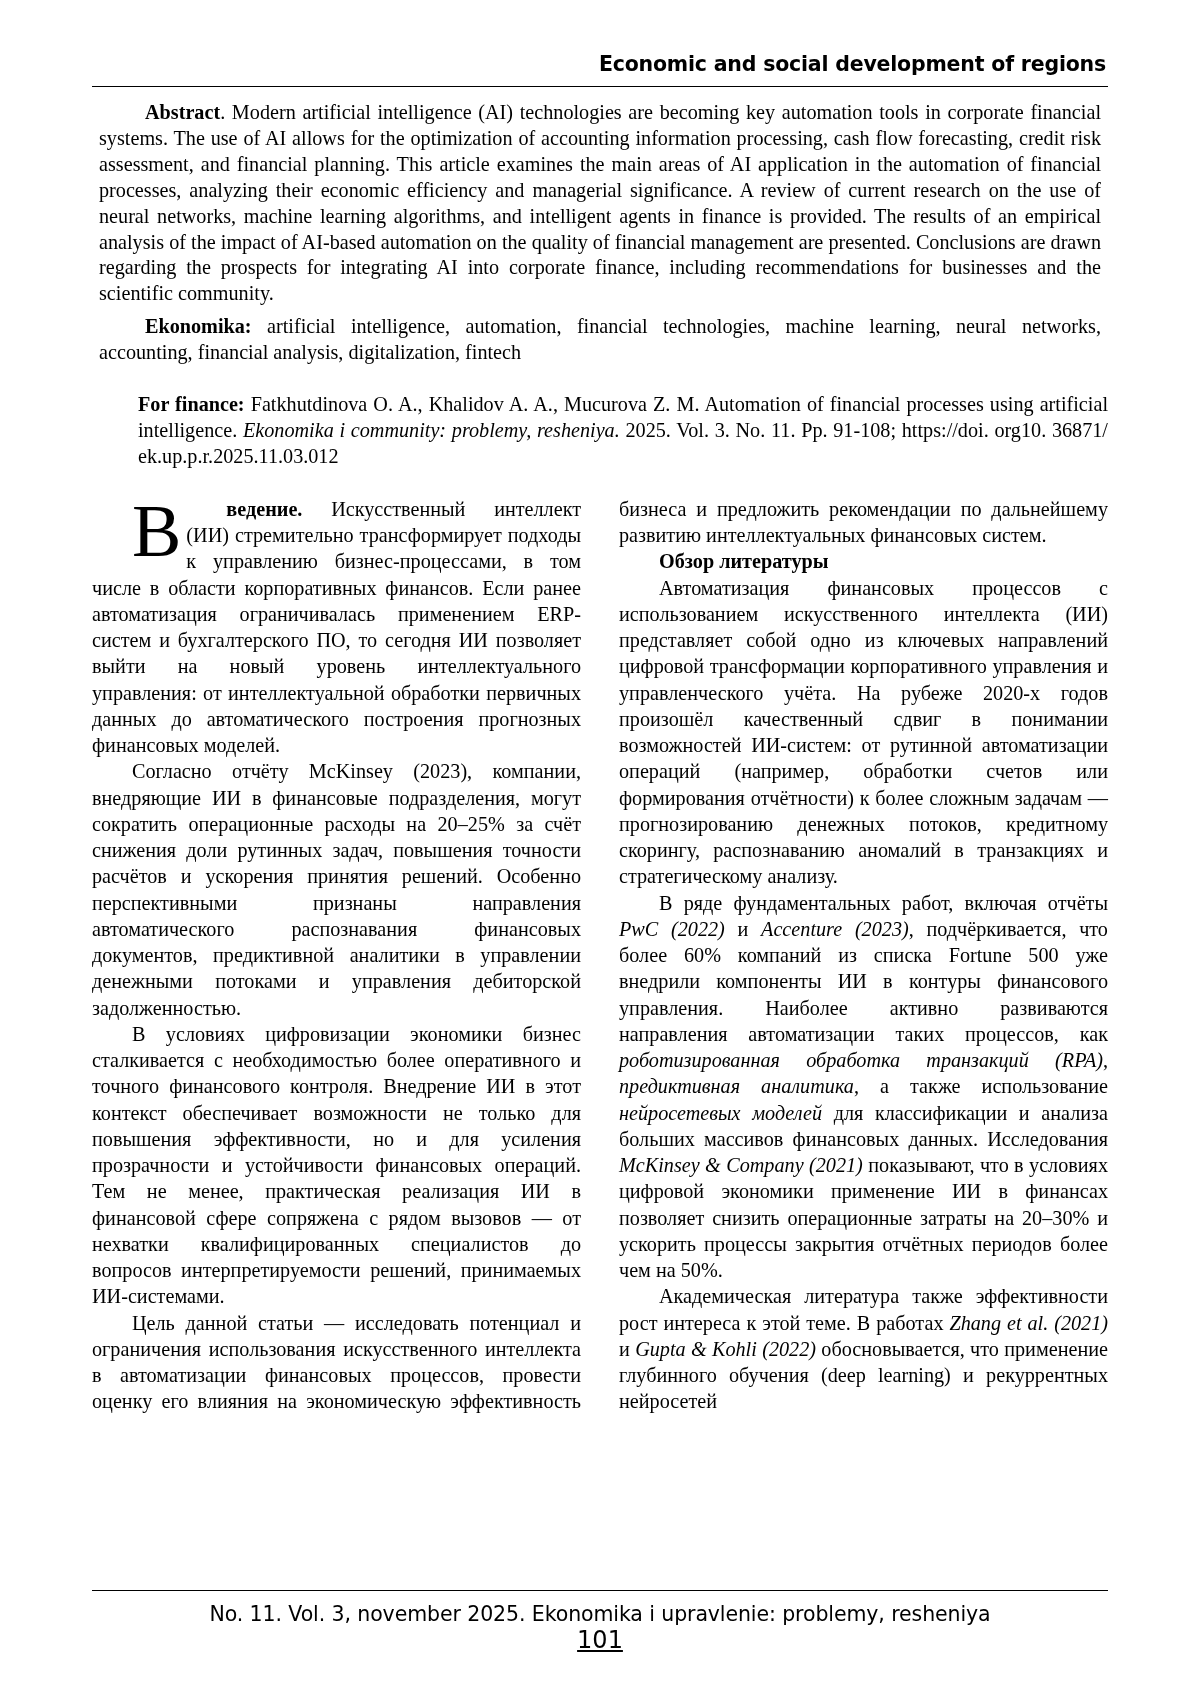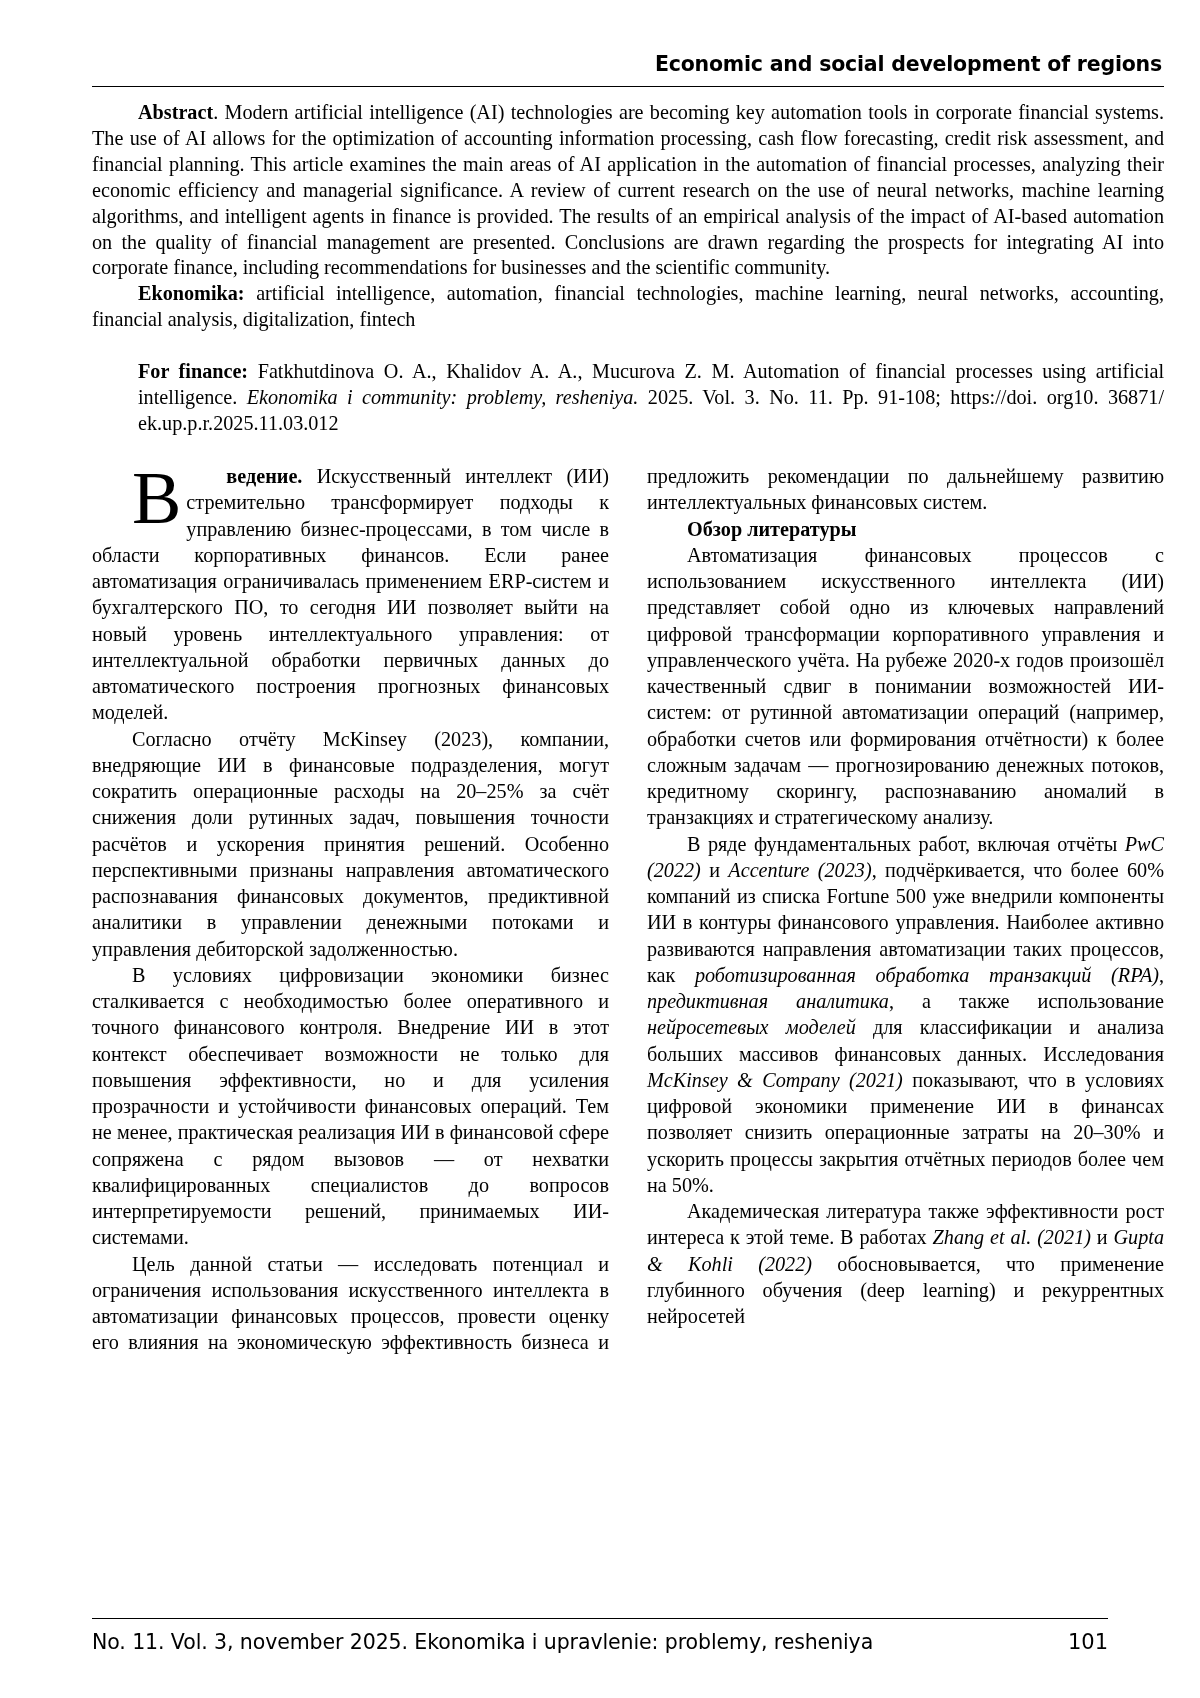--- a/index.html
+++ b/index.html
@@ -14,21 +14,21 @@
     font-family: "Liberation Serif", serif;
     color: #000;
     overflow: hidden;
   }
   .page {
     position: absolute;
     left: 0; top: 0;
     width: 1200px;
     height: 1698px;
     box-sizing: border-box;
-    padding: 52px 36px 40px 92px;
+    padding: 52px 92px 40px 92px;
   }
   .running-head {
     text-align: right;
     font-family: "DejaVu Sans", sans-serif;
     font-weight: bold;
     font-size: 20.5px;
     letter-spacing: -0.2px;
     padding-right: 2px;
     padding-bottom: 10px;
   }
@@ -37,21 +37,21 @@
     margin-bottom: 13px;
   }
   .abstract-block {
     font-size: 20.2px;
     line-height: 1.283;
     text-align: justify;
     text-justify: inter-word;
     hyphens: auto;
   }
   .abstract-block p {
-    margin: 0;
+    margin: 7px;
   }
   .indent {
     text-indent: 46px;
   }
   b, .bold { font-weight: bold; }
   .kw { margin-top: 0px; }
   .citation {
     margin-top: 26px;
     font-size: 20.2px;
     line-height: 1.285;
@@ -99,23 +99,24 @@
   .rule-bottom {
     border-top: 1.6px solid #000;
     margin-bottom: 11px;
   }
   .footer-row {
     display: flex;
     justify-content: space-between;
     align-items: center;
     font-family: "DejaVu Sans", sans-serif;
     font-size: 20.5px;
+    flex-direction: column;
   }
   .footer-left { letter-spacing: -0.1px; }
-  .footer-right { font-size: 21px; }
+  .footer-right { font-size: 24px; text-decoration: underline; }
 </style>
 </head>
 <body>
 
 <div class="page">
 
   <div class="running-head">Economic and social development of regions</div>
   <div class="rule-top"></div>
 
   <div class="abstract-block">

